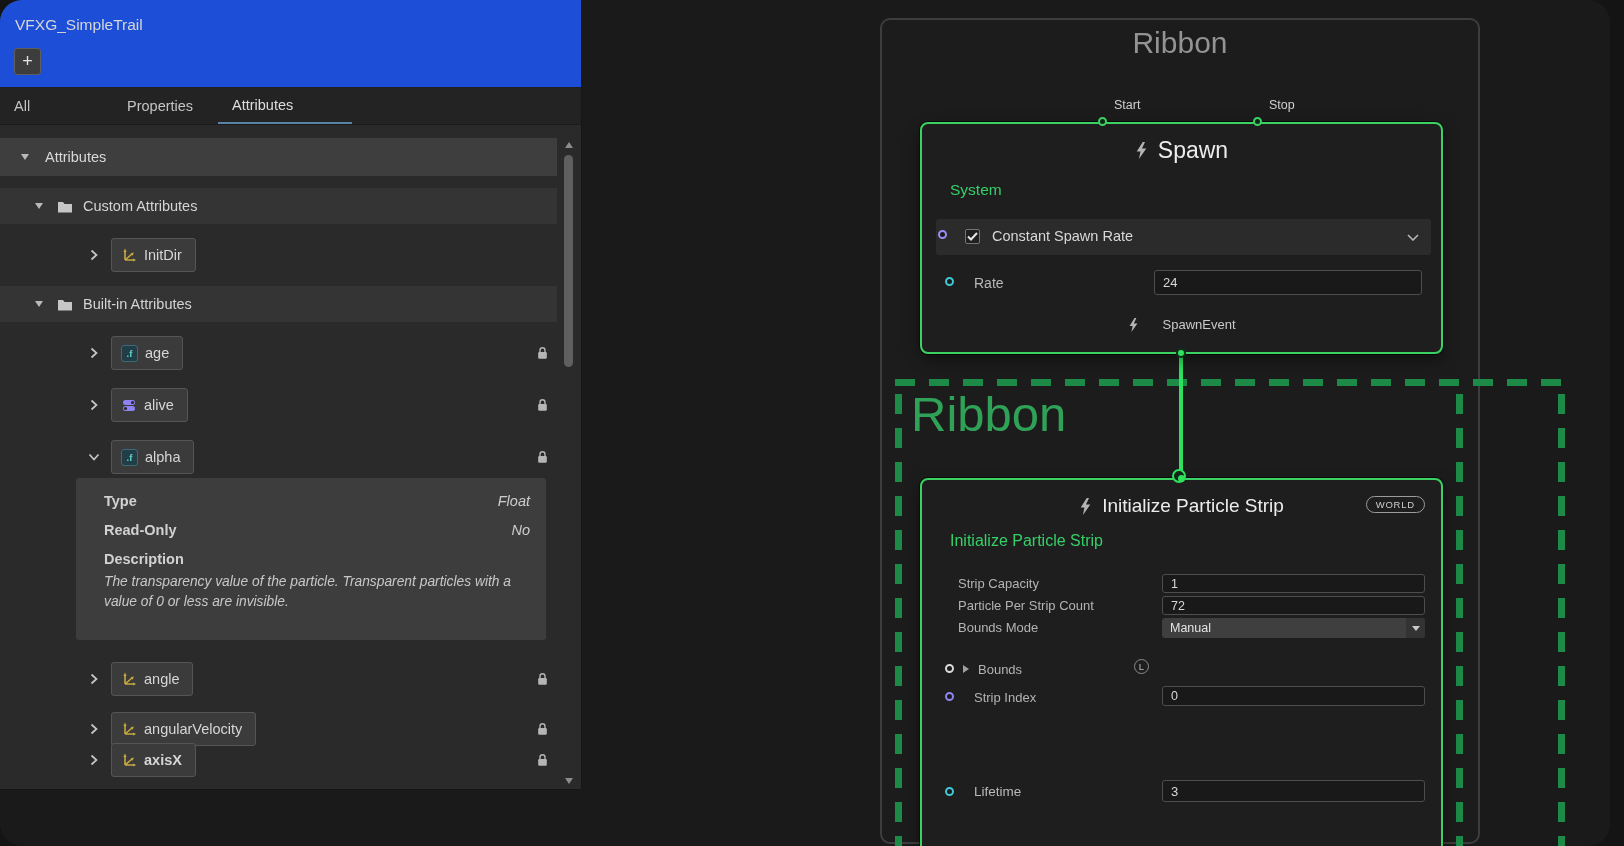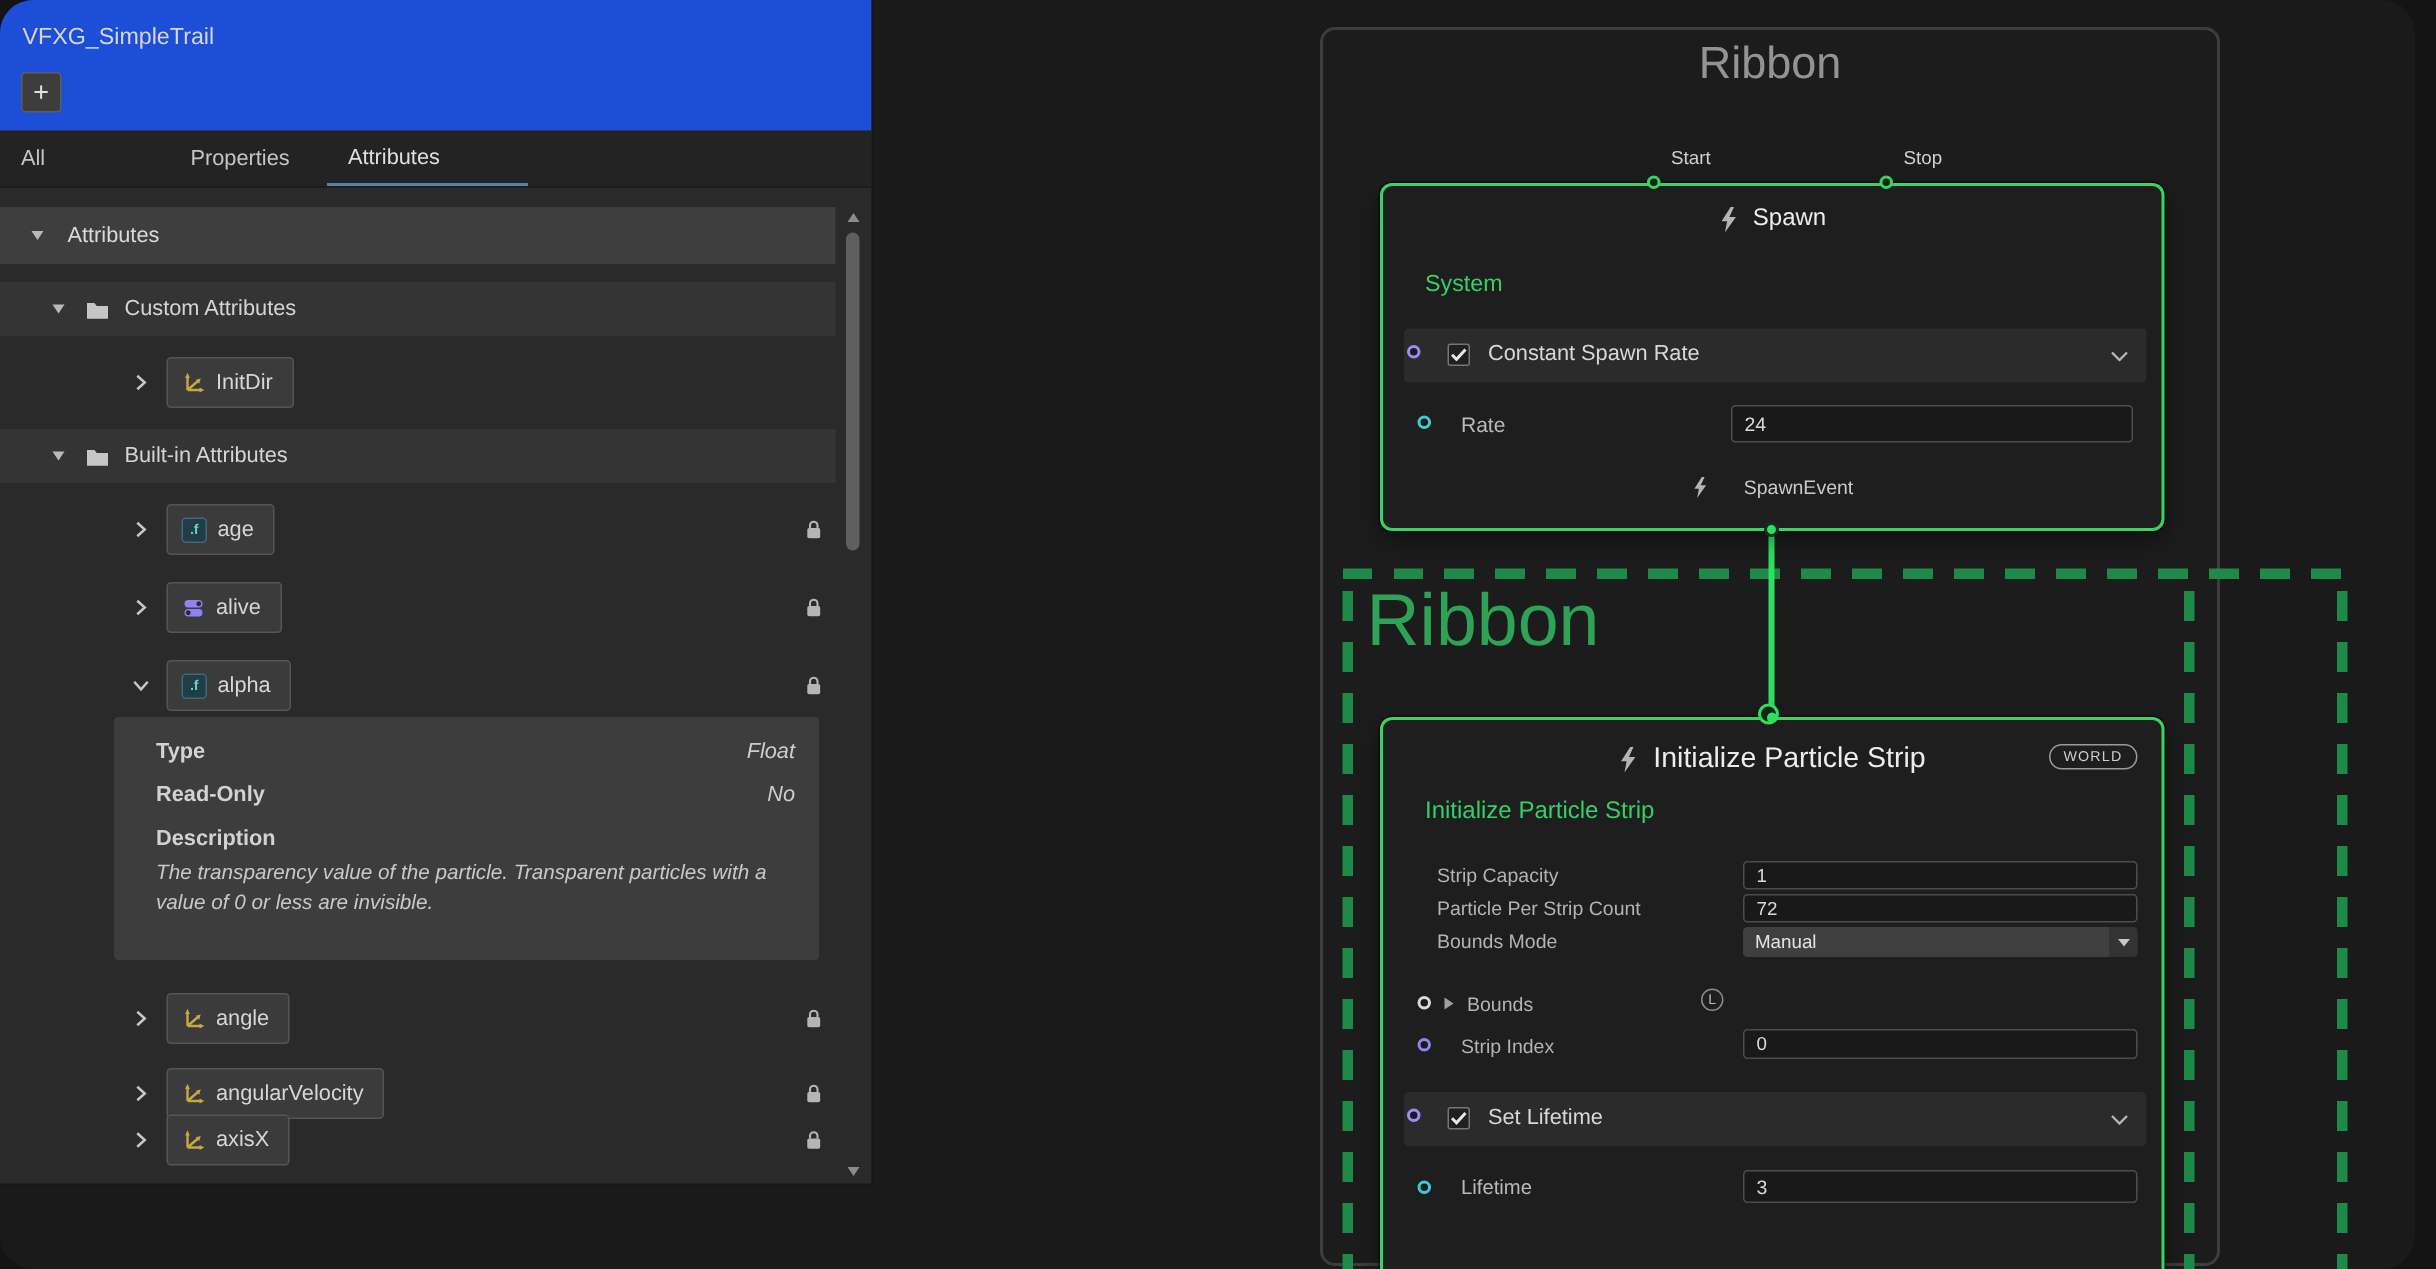--- a/index.html
+++ b/index.html
@@ -88,21 +88,21 @@
   .edge { position:absolute; left:1179px; top:354px; width:4px; height:126px;
         background:#2ee05e; border-radius:2px; }
 
   .ctx { position:absolute; background:#1e1e1e; border:2px solid #3bd163; border-radius:8px;
         box-shadow:0 0 0 1px rgba(0,0,0,0.55), 0 6px 16px rgba(0,0,0,0.4); }
   #spawn-node { left:920px; top:122px; width:523px; height:232px; }
   #init-node  { left:920px; top:478px; width:523px; height:380px; }
 
   .ctx-title { position:absolute; left:0; right:0; display:flex; justify-content:center;
         align-items:center; gap:10px; }
-  .ctx-title .t { font-size:16px; color:#ececec; }
+  .ctx-title .t { font-size:23px; color:#ececec; }
   #spawn-node .ctx-title { top:13px; }
   #init-node  .ctx-title { top:15px; }
   #init-node  .ctx-title .t { font-size:19px; }
   .ctx-header { position:absolute; left:28px; font-size:15.5px; color:#35cf68; }
   #spawn-node .ctx-header { top:57px; }
   #init-node  .ctx-header { top:52px; font-size:16px; }
 
   .flow-port { position:absolute; width:9px; height:9px; border-radius:50%;
         background:#102717; border:2.5px solid #3bd163; }
   .flow-label { position:absolute; font-size:12.5px; color:#cfcfcf; }
@@ -255,34 +255,20 @@
 
     <div class="port p-white" id="bounds-port"></div>
     <span class="exp"></span>
     <span class="slabel" id="lbl-bounds">Bounds</span>
     <span class="lbadge">L</span>
 
     <div class="port p-violet" id="stripindex-port"></div>
     <span class="slabel" id="lbl-stripindex">Strip Index</span>
     <input class="vfield" id="f-stripindex" value="0" style="">
 
-    <div class="block" id="init-block">
-      <div class="port p-purple"></div>
-      <div class="cb">
-        <svg width="11" height="9" viewBox="0 0 11 9">
-            <polyline points="1,4.5 4,7.5 10,1" stroke="#e6e6e6" stroke-width="2" fill="none"></polyline>
-          </svg>
-      </div>
-      <span class="bl">Set Lifetime</span>
-      <span class="chev-d">
-        <svg width="12" height="7" viewBox="0 0 12 7">
-            <polyline points="1,1 6,6 11,1" fill="none" stroke="#b5b5b5" stroke-width="1.6"></polyline>
-          </svg>
-      </span>
-    </div>
 
     <div class="port p-cyan" id="lifetime-port"></div>
     <span class="rlabel" id="lbl-lifetime">Lifetime</span>
     <input class="vfield" id="f-lifetime" value="3" style="">
   </div>
 
   <div class="bb">
     <div class="bb-header">
       <div class="bb-title">VFXG_SimpleTrail</div>
       <div class="bb-add">+</div>
@@ -444,21 +430,21 @@
           <span class="chip-label">angularVelocity</span>
         </span>
         <span class="lock">
             <svg width="13" height="15" viewBox="0 0 13 15">
               <path d="M4 6.5 V4.8 a2.5 2.5 0 0 1 5 0 V6.5" fill="none" stroke="#b5b5b5" stroke-width="1.4"></path>
               <rect x="2.2" y="6.5" width="8.6" height="6.8" rx="1.2" fill="#b5b5b5"></rect>
             </svg>
           </span>
       </div>
 
-      <div class="trow row-item" style="top:618px;">
+      <div class="trow row-item" style="top:618px;font-weight:bold;">
         <span class="chev">
             <svg width="8" height="12" viewBox="0 0 8 12">
               <polyline points="1.5,1.5 6.5,6 1.5,10.5" fill="none" stroke="#c6c6c6" stroke-width="1.7"></polyline>
             </svg>
           </span>
         <span class="chip">
           <svg width="16" height="16" viewBox="0 0 16 16">
               <path d="M4 13 L4 4 M4 13 L13 13 M4 13 L11 7" stroke="#c6a93f" stroke-width="1.6" fill="none"></path>
               <path d="M4 1.5 L2.4 5 L5.6 5 Z" fill="#c6a93f"></path>
               <path d="M15.2 13 L12 11.4 L12 14.6 Z" fill="#c6a93f"></path>

